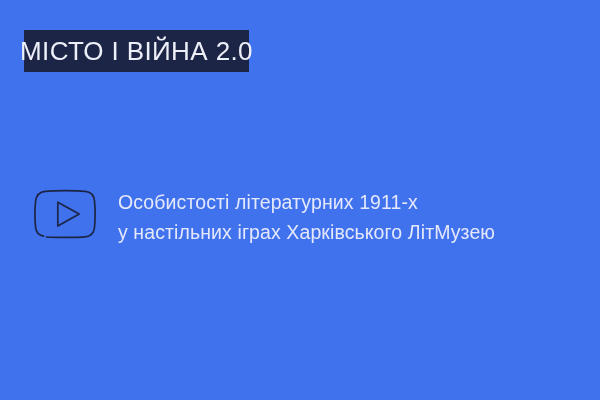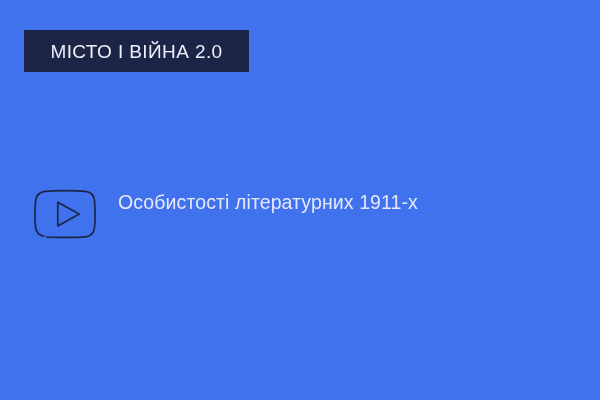--- a/index.html
+++ b/index.html
@@ -31,21 +31,21 @@
     height: 42px;
     background: #1C2545;
     display: flex;
     align-items: center;
     justify-content: center;
   }
 
   #brand-badge-text {
     color: #EDEFF9;
     font-family: "Liberation Sans", sans-serif;
-    font-size: 19px;
+    font-size: 26px;
     font-weight: 400;
     letter-spacing: 0.4px;
     line-height: 1;
     white-space: nowrap;
   }
 
   
   #content-row {
     position: absolute;
     left: 34px;
@@ -94,17 +94,18 @@
                  C2.2 6.2 5.2 2.9 11.2 2.3 C19.6 1.5 42.8 1.5 51.2 2.3
                  C57.0 2.9 60.0 6.0 60.5 11.9 C61.1 18.4 61.1 32.3 60.5 38.5
                  C59.9 44.2 57.0 47.2 51.3 47.8 C43.3 48.6 21.0 48.7 12.4 48.0" stroke="#1C2545" stroke-width="1.7" stroke-linecap="round" stroke-linejoin="round"></path>
 
         <path d="M23.8 13.2 L23.8 37.0 L45.2 25.1 Z" stroke="#1C2545" stroke-width="1.7" stroke-linejoin="round" fill="none"></path>
       </svg>
     </span>
 
     <div id="title-block">
       <div class="title-line">Особистості літературних 1911-х</div>
+      <div class="title-line">у настільних іграх Харківського ЛітМузею</div>
     </div>
 
   </div>
 
 </div>
 
 </body></html>

